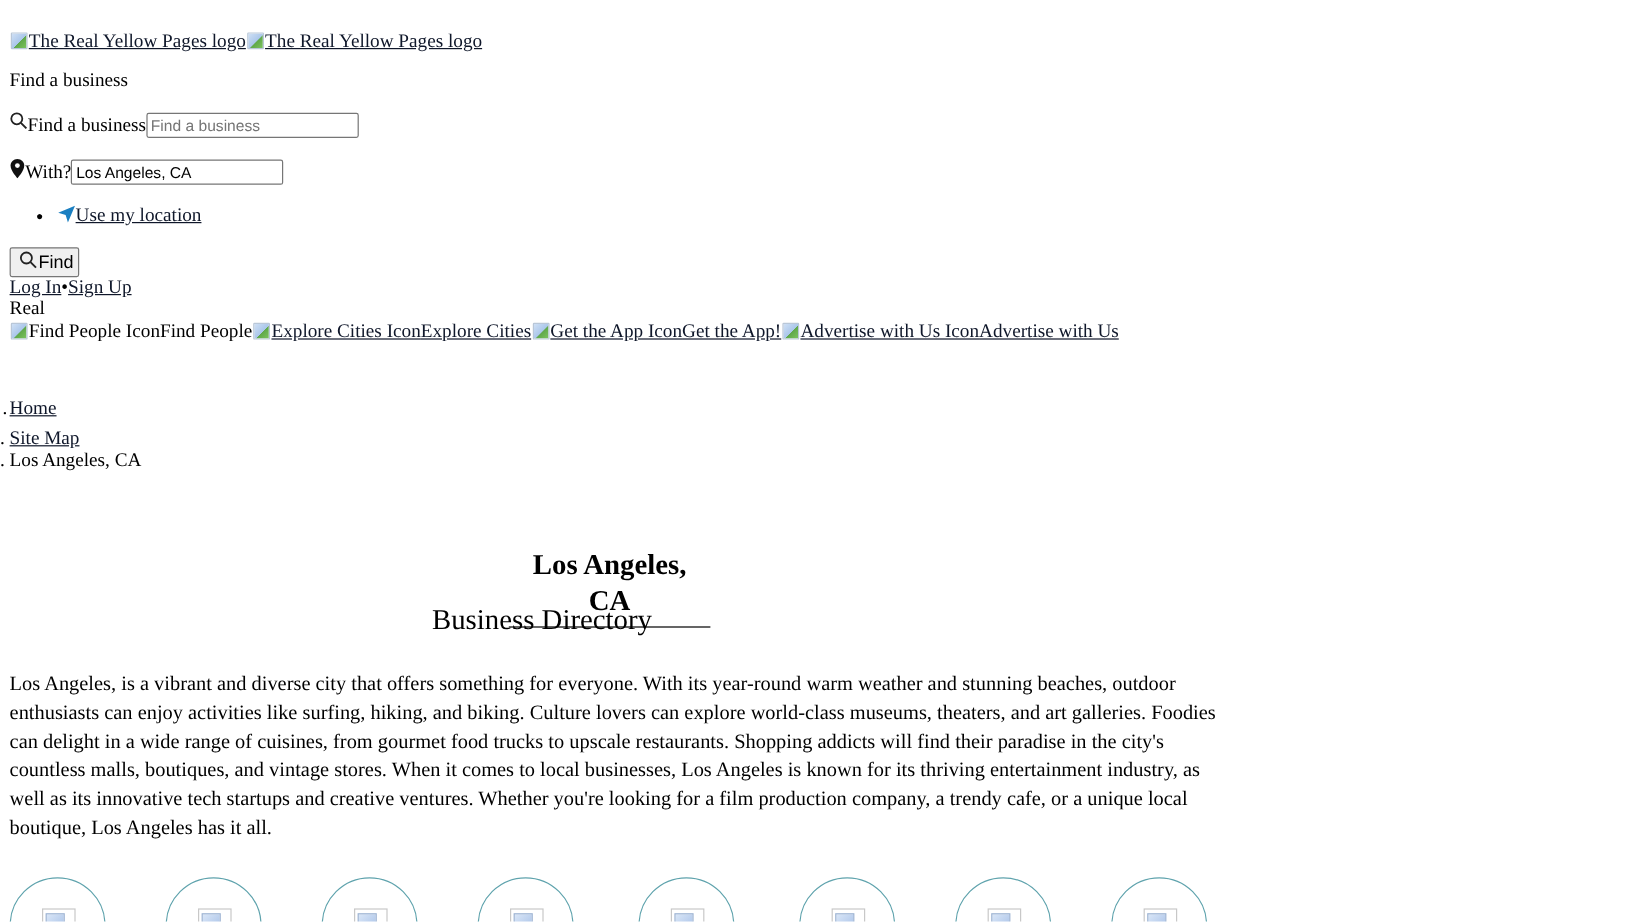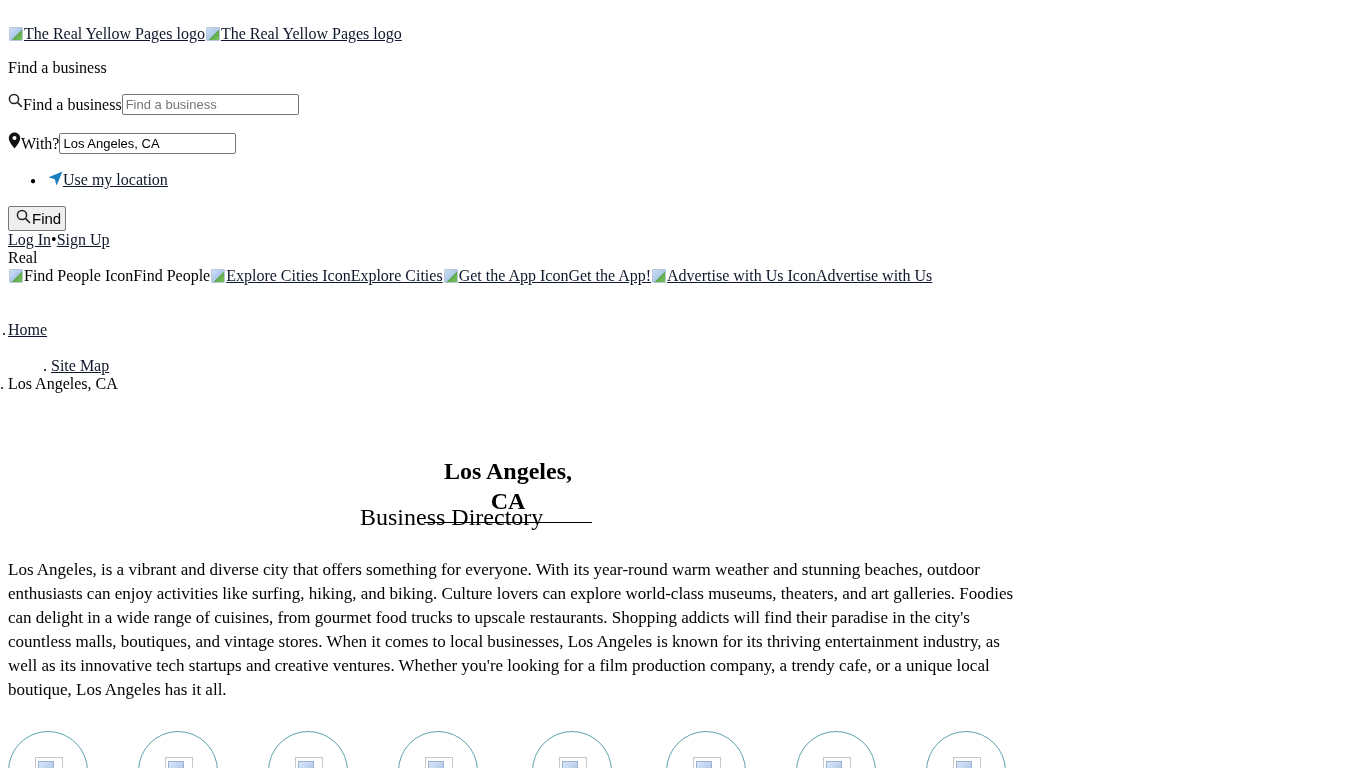--- a/index.html
+++ b/index.html
@@ -114,24 +114,24 @@
   <a href="#">Log In</a><span>•</span><a href="#">Sign Up</a>
 </div>
 
 <div class="abs" style="left:8px; top:249px;">Real</div>
 
 <div class="abs" style="left:8px; top:267px;">
   <span><span class="broken-img"></span><span>Find People Icon</span><span>Find People</span></span><a href="#"><span class="broken-img"></span><span>Explore Cities Icon</span><span>Explore Cities</span></a><a href="#"><span class="broken-img"></span><span>Get the App Icon</span><span>Get the App!</span></a><a href="#"><span class="broken-img"></span><span>Advertise with Us Icon</span><span>Advertise with Us</span></a>
 </div>
 
 <div>
-  <div class="breadcrumb-item" style="top:321px;text-align:center;">
+  <div class="breadcrumb-item" style="top:332px;text-align:center;">
     <span class="marker">.</span><a href="#">Home</a>
   </div>
-  <div class="breadcrumb-item" style="top:357px;padding-left:43px;">
+  <div class="breadcrumb-item" style="top:357px;">
     <span class="marker">.</span><a href="#">Site Map</a>
   </div>
   <div class="breadcrumb-item" style="top:375px;">
     <span class="marker">.</span><span>Los Angeles, CA</span>
   </div>
 </div>
 
 <h1 class="title" style="margin:0;">Los Angeles, CA</h1>
 <h2 class="subtitle" style="margin:0; font-weight:normal;">Business Directory</h2>
 

